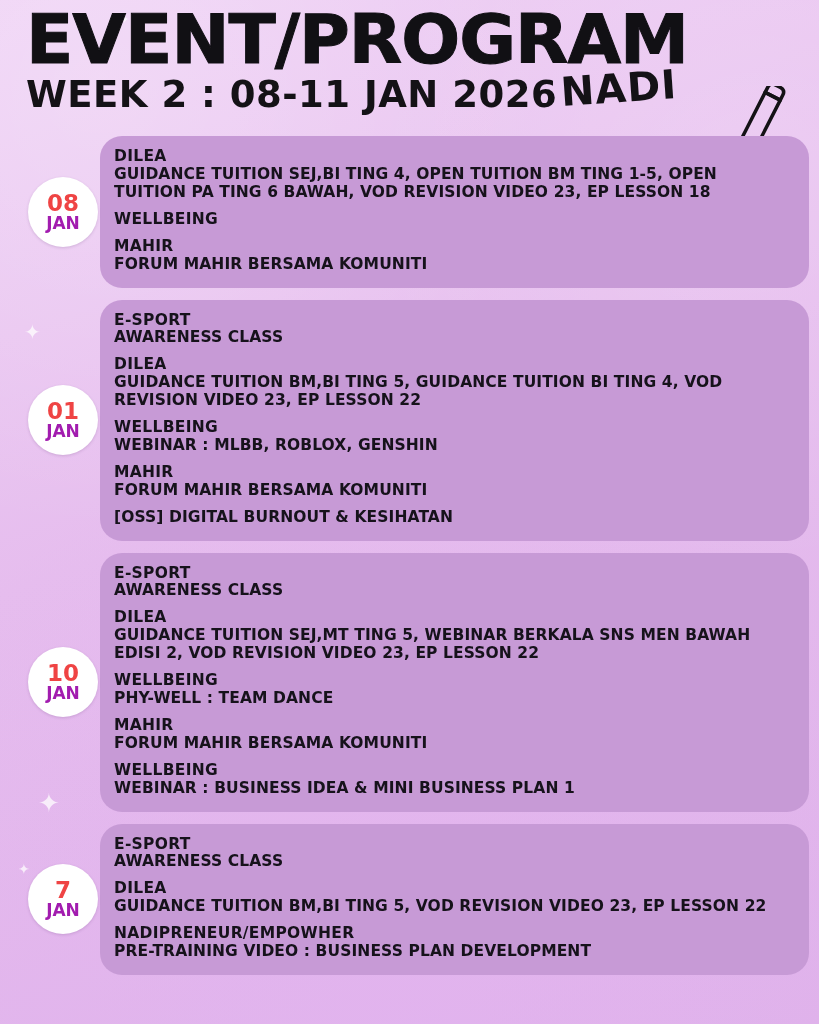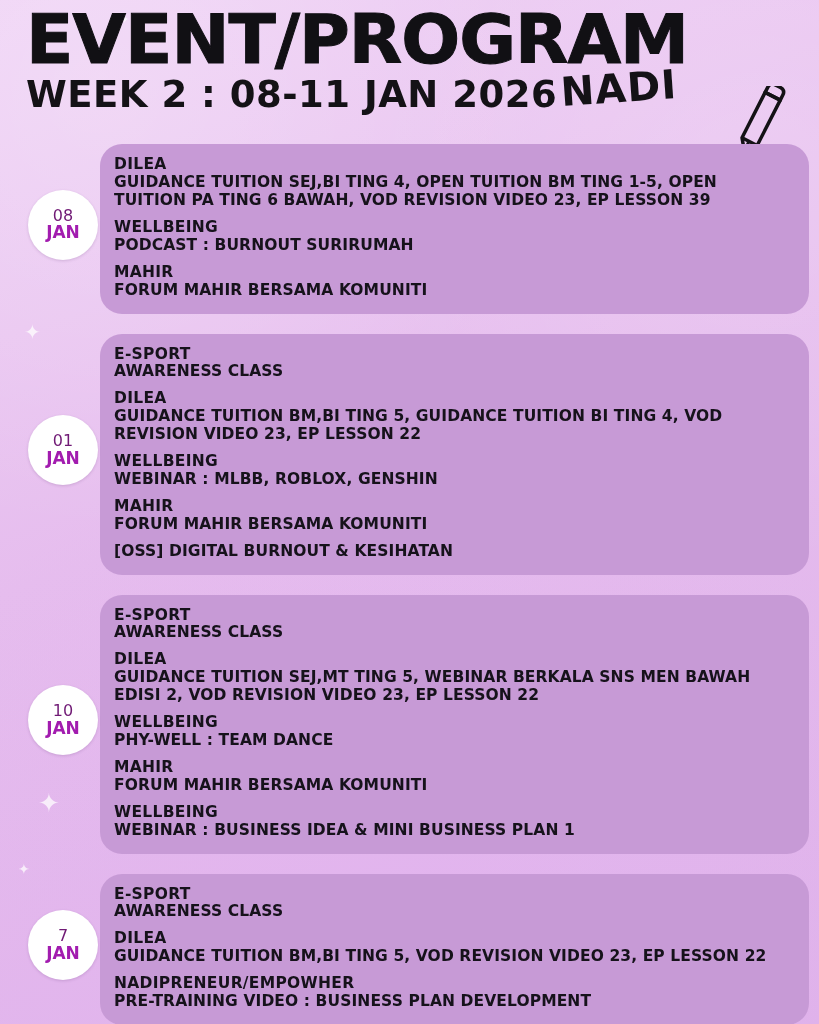--- a/index.html
+++ b/index.html
@@ -85,33 +85,32 @@
     border-radius:50%;
     background:#ffffff;
     display:flex;
     flex-direction:column;
     align-items:center;
     justify-content:center;
     z-index:3;
     box-shadow:0 1px 3px rgba(80,40,100,0.18);
   }
   .date-badge .d {
-    font-weight:normal; font-size:16px; color:#701a75; line-height:1.05;
+    font-weight:bold; font-size:23px; color:#ef4444; line-height:1.05;
   }
   .date-badge .m {
     font-weight:bold; font-size:17px; color:#a21caf; line-height:1.05;
   }
   .card {
     margin-left:100px;
     margin-right:10px;
     flex:1;
     background:#c79ad6;
     border-radius:22px;
     padding:12px 18px 14px 14px;
-    margin-top:8px;
   }
   .block { margin-bottom:9px; }
   .block:last-child { margin-bottom:0; }
   .block .cat {
     font-weight:bold;
     font-size:15.5px;
     letter-spacing:0.3px;
     color:#16121b;
     line-height:1.15;
   }
@@ -155,25 +154,24 @@
   <section class="schedule">
 
     <div class="day-row">
       <div class="date-badge">
         <span class="d">08</span>
         <span class="m">JAN</span>
       </div>
       <div class="card">
         <div class="block">
           <div class="cat">DILEA</div>
-          <div class="desc">GUIDANCE TUITION SEJ,BI TING 4, OPEN TUITION BM TING 1-5, OPEN TUITION PA TING 6 BAWAH, VOD REVISION VIDEO 23, EP LESSON 39</div>
-        </div>
-        <div class="block">
-          <div class="cat">WELLBEING</div>
-          <div class="desc">PODCAST : BURNOUT SURIRUMAH</div>
+          <div class="desc">GUIDANCE TUITION SEJ,BI TING 4, OPEN TUITION BM TING 1-5, OPEN TUITION PA TING 6 BAWAH, VOD REVISION VIDEO 23, EP LESSON 18</div>
+        </div>
+        <div class="block">
+          <div class="cat">WELLBEING</div>
         </div>
         <div class="block">
           <div class="cat">MAHIR</div>
           <div class="desc">FORUM MAHIR BERSAMA KOMUNITI</div>
         </div>
       </div>
     </div>
 
     <div class="day-row">
       <div class="date-badge">

